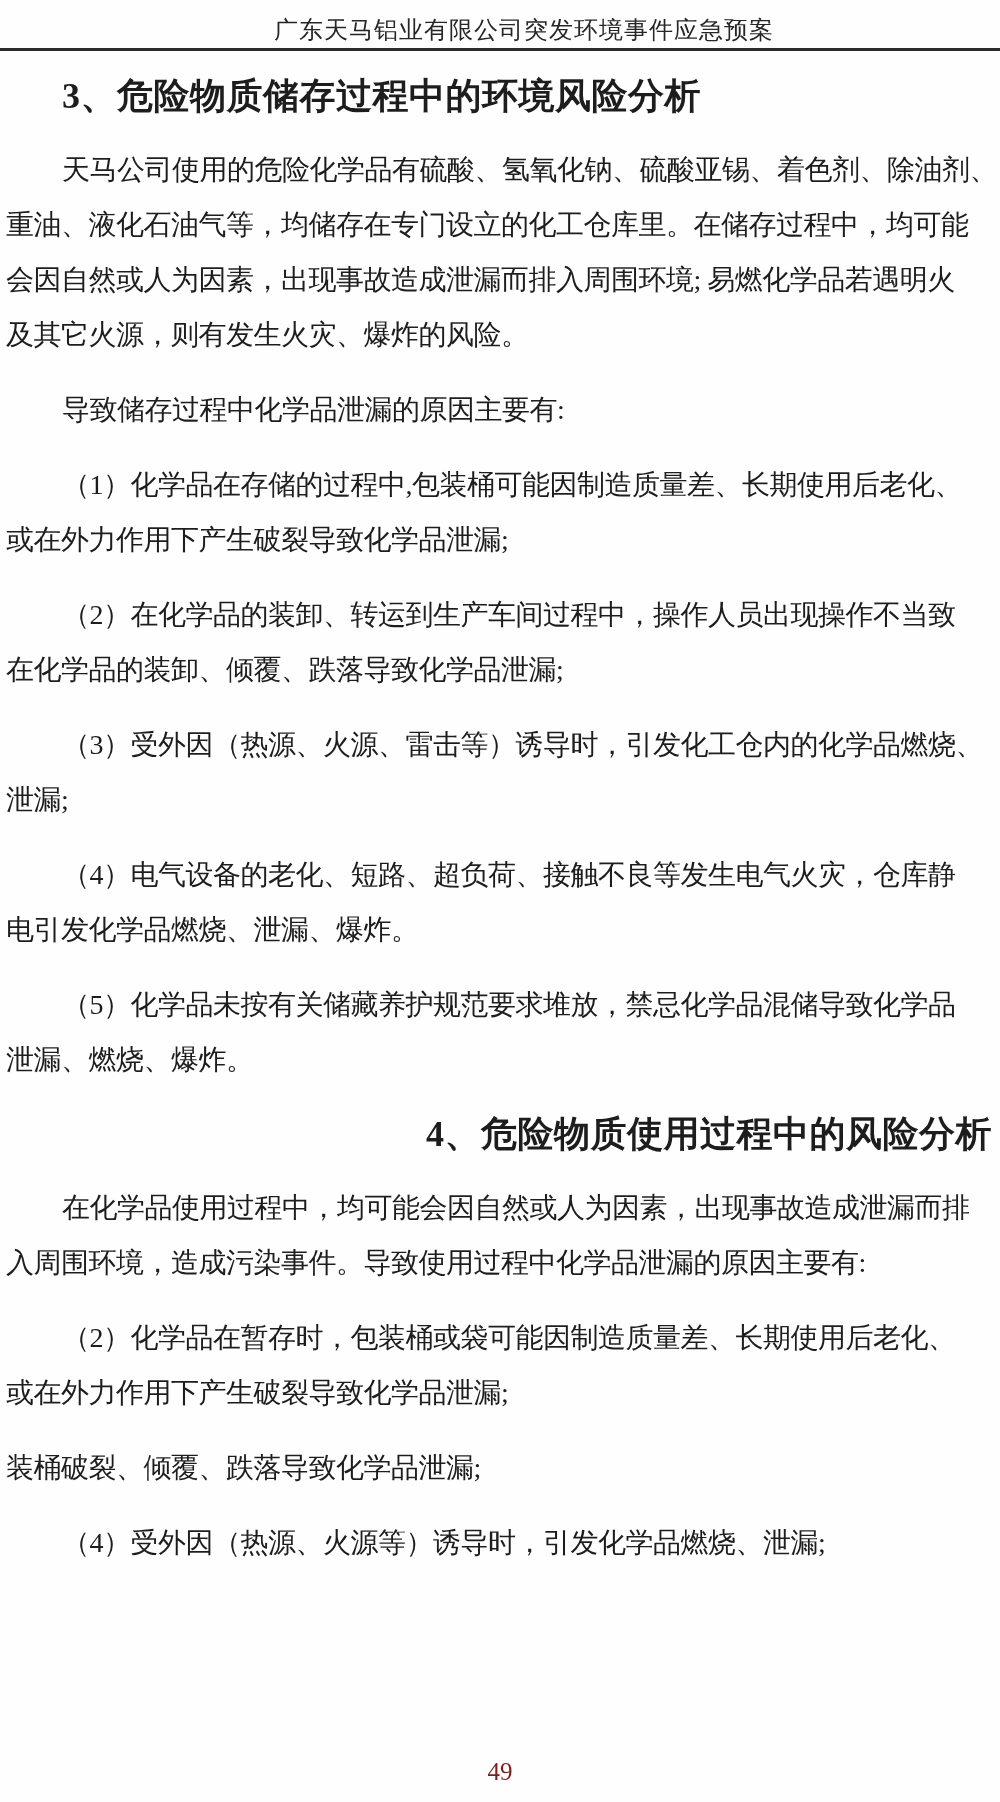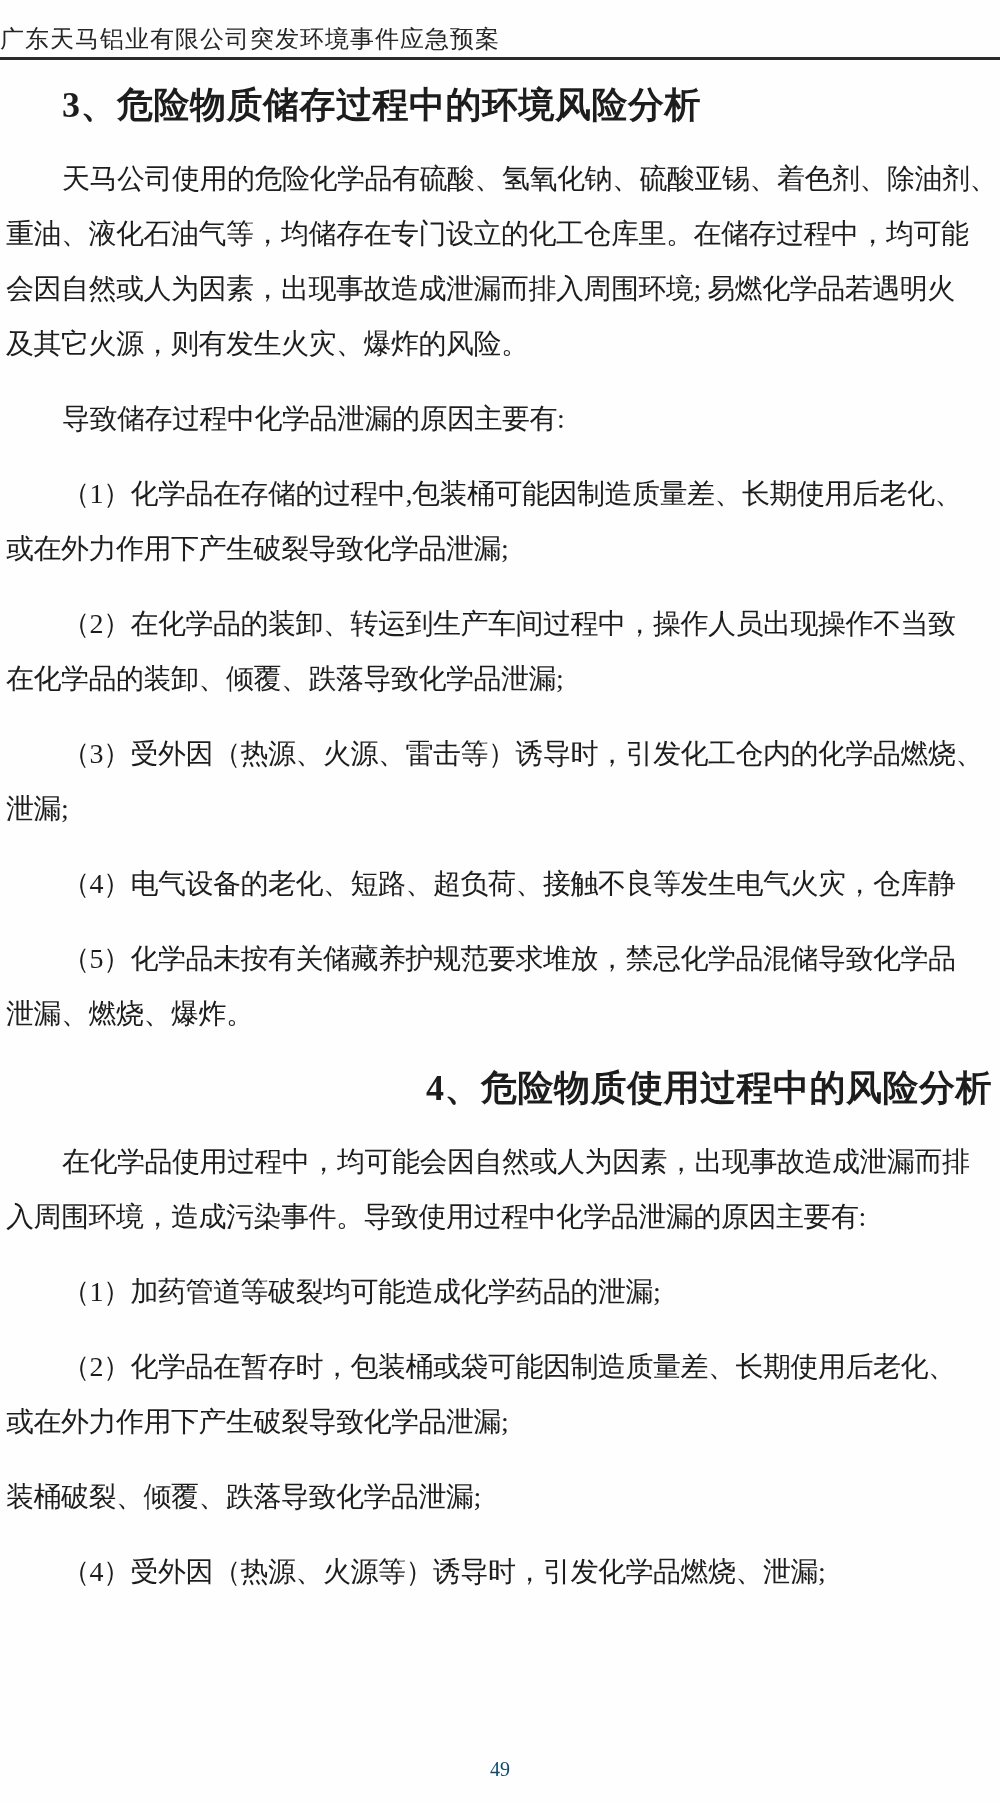--- a/index.html
+++ b/index.html
@@ -2,39 +2,39 @@
 <html><head>
 <meta charset="utf-8">
 <style>
   html,body{margin:0;padding:0;background:#ffffff;}
   .page{
     width:1000px;height:1802px;position:relative;background:#fefefe;
     overflow:hidden;color:#1d1d1d;
     font-family:"Liberation Serif","DejaVu Serif",serif;
   }
   .hdr{
-    padding-top:24px;height:30px;line-height:30px;
-    font-size:24px;letter-spacing:1px;color:#262626;white-space:nowrap;
+    padding-top:15px;height:30px;line-height:30px;text-align:center;
+    font-size:24px;letter-spacing:1px;color:#262626;white-space:nowrap;margin-left:48px;
   }
   .rule{height:3px;background:#2b2b2b;margin-top:3px;}
   .content{margin:0 8px 0 6px;}
   .heading{
     height:55px;line-height:55px;margin-top:18px;margin-left:56px;
     font-weight:bold;font-size:36px;white-space:nowrap;letter-spacing:0.5px;
   }
   .blk{margin-top:20px;}
   .blk.first{margin-top:18px;}
   .ln{
     height:55px;line-height:55px;font-size:28px;white-space:nowrap;
     letter-spacing:-0.5px;
   }
   .ind{text-indent:56px;}
   .pageno{
     position:absolute;top:1758px;left:0;width:100%;text-align:center;
-    font-size:20px;color:#0c4a6e;
+    font-size:25px;color:#7f1d1d;
   }
 </style>
 </head>
 <body>
 
 <div class="page">
 
   <div class="hdr">广东天马铝业有限公司突发环境事件应急预案</div>
   <div class="rule"></div>
 
@@ -63,37 +63,35 @@
       <div class="ln">在化学品的装卸、倾覆、跌落导致化学品泄漏;</div>
     </div>
 
     <div class="blk">
       <div class="ln ind">（3）受外因（热源、火源、雷击等）诱导时，引发化工仓内的化学品燃烧、</div>
       <div class="ln">泄漏;</div>
     </div>
 
     <div class="blk">
       <div class="ln ind">（4）电气设备的老化、短路、超负荷、接触不良等发生电气火灾，仓库静</div>
+      <div class="ln">电引发化学品燃烧、泄漏、爆炸。</div>
     </div>
 
     <div class="blk">
       <div class="ln ind">（5）化学品未按有关储藏养护规范要求堆放，禁忌化学品混储导致化学品</div>
       <div class="ln">泄漏、燃烧、爆炸。</div>
     </div>
 
     <div class="heading" style="margin-top:20px;text-align:right;">4、危险物质使用过程中的风险分析</div>
 
     <div class="blk first">
       <div class="ln ind">在化学品使用过程中，均可能会因自然或人为因素，出现事故造成泄漏而排</div>
       <div class="ln">入周围环境，造成污染事件。导致使用过程中化学品泄漏的原因主要有:</div>
     </div>
 
-    <div class="blk">
-      <div class="ln ind">（1）加药管道等破裂均可能造成化学药品的泄漏;</div>
-    </div>
 
     <div class="blk">
       <div class="ln ind">（2）化学品在暂存时，包装桶或袋可能因制造质量差、长期使用后老化、</div>
       <div class="ln">或在外力作用下产生破裂导致化学品泄漏;</div>
     </div>
 
     <div class="blk">
       <div class="ln">装桶破裂、倾覆、跌落导致化学品泄漏;</div>
     </div>
 

